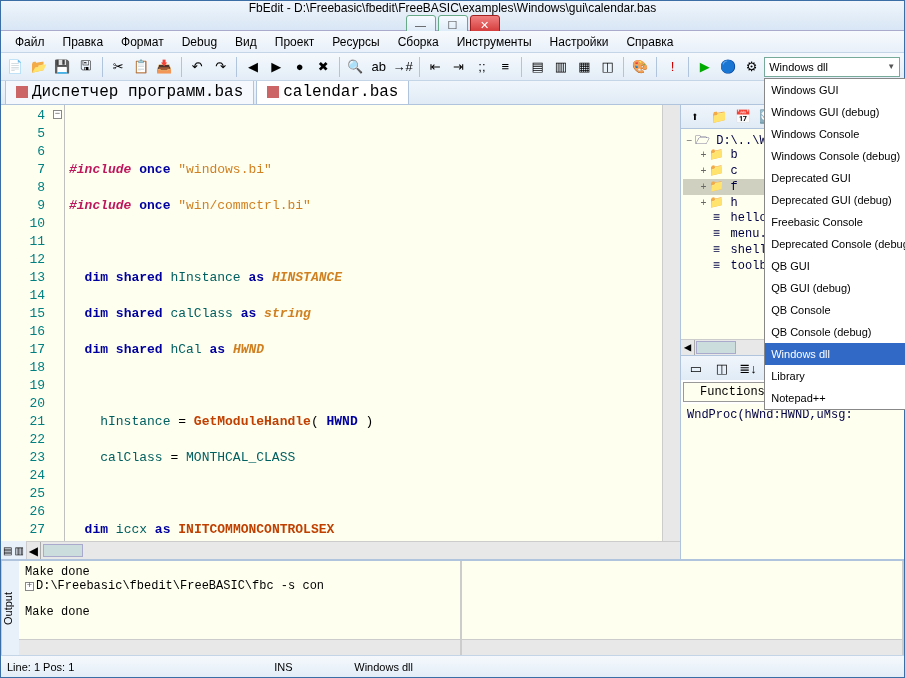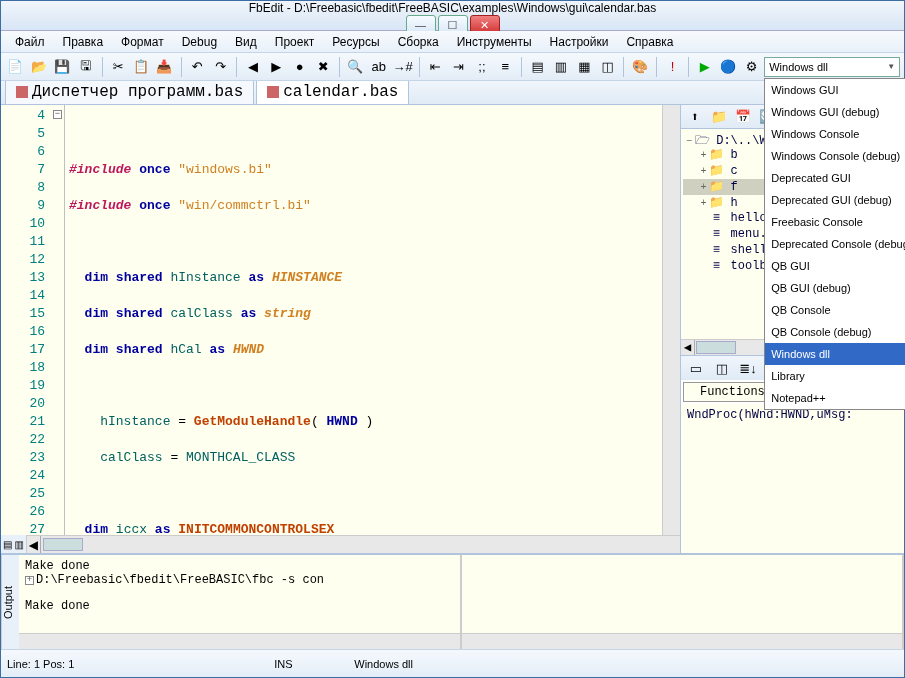--- a/index.html
+++ b/index.html
@@ -55,21 +55,21 @@
 .tree .ico { display:inline-block; width:14px; text-align:center;}
 .funcpanel { flex:1; display:flex; flex-direction:column; border-top:1px solid #b0c4de;}
 .funcpanel-head { height:24px; background:linear-gradient(#f0f5fb,#e0ebf6); display:flex;align-items:center;padding:0 4px;gap:4px;}
 .funcselect { height:20px; border:1px solid #999; background:#fffff0; font-family:"Courier New",monospace; padding:2px 16px; margin:2px; display:flex;align-items:center; position:relative;}
 .funcselect::after{content:"▼";font-size:8px;position:absolute;right:4px;}
 .funclist { flex:1; background:#fffff0; font-family:"Courier New",monospace; font-size:12px; padding:4px 6px; color:#004;}
 .output { height:96px; display:flex; border-top:2px solid #b0c4de;}
 .out-tab { width:18px; background:#e8f0f9; writing-mode:vertical-rl; transform:rotate(180deg); text-align:center; font-size:11px; padding:4px 0; border-right:1px solid #ccc;}
 .out-body { flex:1; display:flex;}
 .out-half { flex:1; background:#fffff0; font-family:"Courier New",monospace; font-size:12px; padding:4px 6px; border-right:2px solid #ccc; position:relative; overflow:hidden;}
-.statusbar { height:28px; background:linear-gradient(#f5f9fd,#e3edf7); border-top:1px solid #c5d5e8; display:flex; align-items:center; font-size:11px; padding:0 6px; gap:20px;}
+.statusbar { height:22px; background:linear-gradient(#f5f9fd,#e3edf7); border-top:1px solid #c5d5e8; display:flex; align-items:center; font-size:11px; padding:0 6px; gap:20px;}
 .statusbar .cell { min-width:60px;}
 .sb { height:16px; background:#e8e8e8; border-top:1px solid #ccc;}
 .fold-box{display:inline-block;width:9px;height:9px;border:1px solid #888;text-align:center;line-height:7px;font-size:9px;color:#555;background:#fff;}
 </style>
 </head>
 <body>
 
 <div class="window">
 
   <div class="titlebar">

